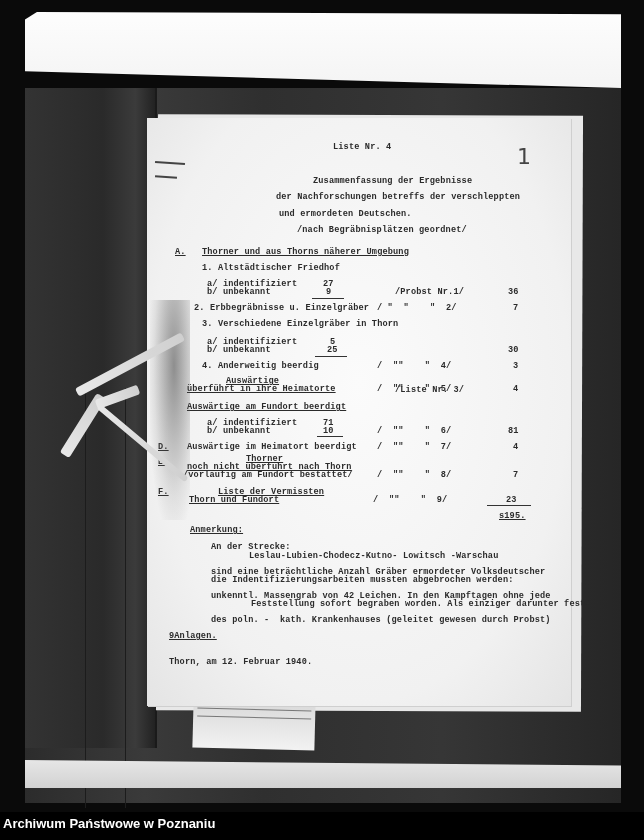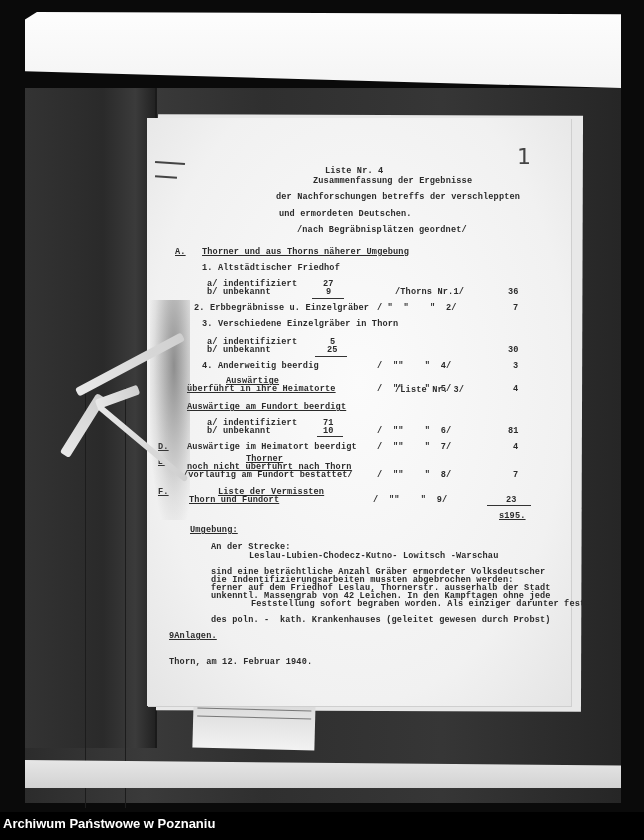--- a/index.html
+++ b/index.html
@@ -74,37 +74,37 @@
   <div class="back-sheet"></div>
   <div class="slip">
     <div class="crease" style="top:8px"></div>
     <div class="crease" style="top:16px"></div>
   </div>
 
   <div class="sheet">
     <div class="pencil" style="left:8px; top:44px; width:30px;"></div>
     <div class="pencil" style="left:8px; top:58px; width:22px;"></div>
 
-    <div class="t" style="left:178px; top:24px;margin-top:24px;">Liste Nr. 4</div>
+    <div class="t" style="left:186px; top:24px;">Liste Nr. 4</div>
     <div class="t" style="left:370px; top:28px; font-family:'DejaVu Sans',sans-serif; font-weight:normal; font-size:22px; line-height:22px; color:#444;">1</div>
 
     <div class="t" style="left:166px; top:58px;">Zusammenfassung der Ergebnisse</div>
     <div class="t" style="left:116px; top:74px;padding-left:13px;">der Nachforschungen betreffs der verschleppten</div>
     <div class="t" style="left:132px; top:91px;">und ermordeten Deutschen.</div>
     <div class="t" style="left:150px; top:107px;">/nach Begräbnisplätzen geordnet/</div>
 
     <div class="t u" style="left:28px; top:129px;">A.</div>
     <div class="t u" style="left:55px; top:129px;">Thorner und aus Thorns näherer Umgebung</div>
     <div class="t" style="left:55px; top:145px;">1. Altstädtischer Friedhof</div>
     <div class="t" style="left:60px; top:161px;">a/ indentifiziert</div>
     <div class="t" style="left:176px; top:161px;">27</div>
     <div class="t" style="left:60px; top:169px;">b/ unbekannt</div>
     <div class="t" style="left:179px; top:169px;">9</div>
     <div class="rule" style="left:165px; top:180px; width:32px;"></div>
-    <div class="t" style="left:248px; top:169px;">/Thorns Nr.1/</div>
+    <div class="t" style="left:248px; top:169px;">/Probst Nr.1/</div>
     <div class="t" style="left:361px; top:169px;">36</div>
 
     <div class="t" style="left:47px; top:185px;">2. Erbbegräbnisse u. Einzelgräber</div>
     <div class="t" style="left:230px; top:185px;">/ "  "    "  2/</div>
     <div class="t" style="left:366px; top:185px;">7</div>
 
     <div class="t" style="left:55px; top:201px;">3. Verschiedene Einzelgräber in Thorn</div>
     <div class="t" style="left:60px; top:219px;">a/ indentifiziert</div>
     <div class="t" style="left:183px; top:219px;">5</div>
     <div class="t" style="left:60px; top:227px;">b/ unbekannt</div>
@@ -144,26 +144,25 @@
     <div class="t" style="left:366px; top:352px;">7</div>
 
     <div class="t u" style="left:11px; top:369px;">F.</div>
     <div class="t u" style="left:71px; top:369px;">Liste der Vermissten</div>
     <div class="t u" style="left:42px; top:377px;">Thorn und Fundort</div>
     <div class="t" style="left:226px; top:377px;">/  ""    "  9/</div>
     <div class="t" style="left:359px; top:377px;">23</div>
     <div class="rule" style="left:340px; top:387px; width:44px;"></div>
     <div class="t u" style="left:352px; top:393px;">s195.</div>
 
-    <div class="t u" style="left:43px; top:407px;">Umgebung:</div>
+    <div class="t u" style="left:43px; top:407px;">Anmerkung:</div>
     <div class="t" style="left:64px; top:424px;">An der Strecke:</div>
     <div class="t" style="left:102px; top:433px;">Leslau-Lubien-Chodecz-Kutno- Lowitsch -Warschau</div>
     <div class="t" style="left:64px; top:449px;">sind eine beträchtliche Anzahl Gräber ermordeter Volksdeutscher</div>
     <div class="t" style="left:64px; top:457px;">die Indentifizierungsarbeiten mussten abgebrochen werden:</div>
-    <div class="t" style="left:64px; top:465px;">ferner auf dem Friedhof Leslau, Thornerstr. ausserhalb der Stadt</div>
     <div class="t" style="left:64px; top:473px;">unkenntl. Massengrab von 42 Leichen. In den Kampftagen ohne jede</div>
     <div class="t" style="left:64px; top:481px;margin-left:40px;">Feststellung sofort begraben worden. Als einziger darunter fest-</div>
     <div class="t" style="left:64px; top:497px;">des poln. -  kath. Krankenhauses (geleitet gewesen durch Probst)</div>
 
     <div class="t u" style="left:22px; top:513px;">9Anlagen.</div>
     <div class="t" style="left:22px; top:539px;">Thorn, am 12. Februar 1940.</div>
   </div>
 
   <div class="binding-margin"></div>
 

